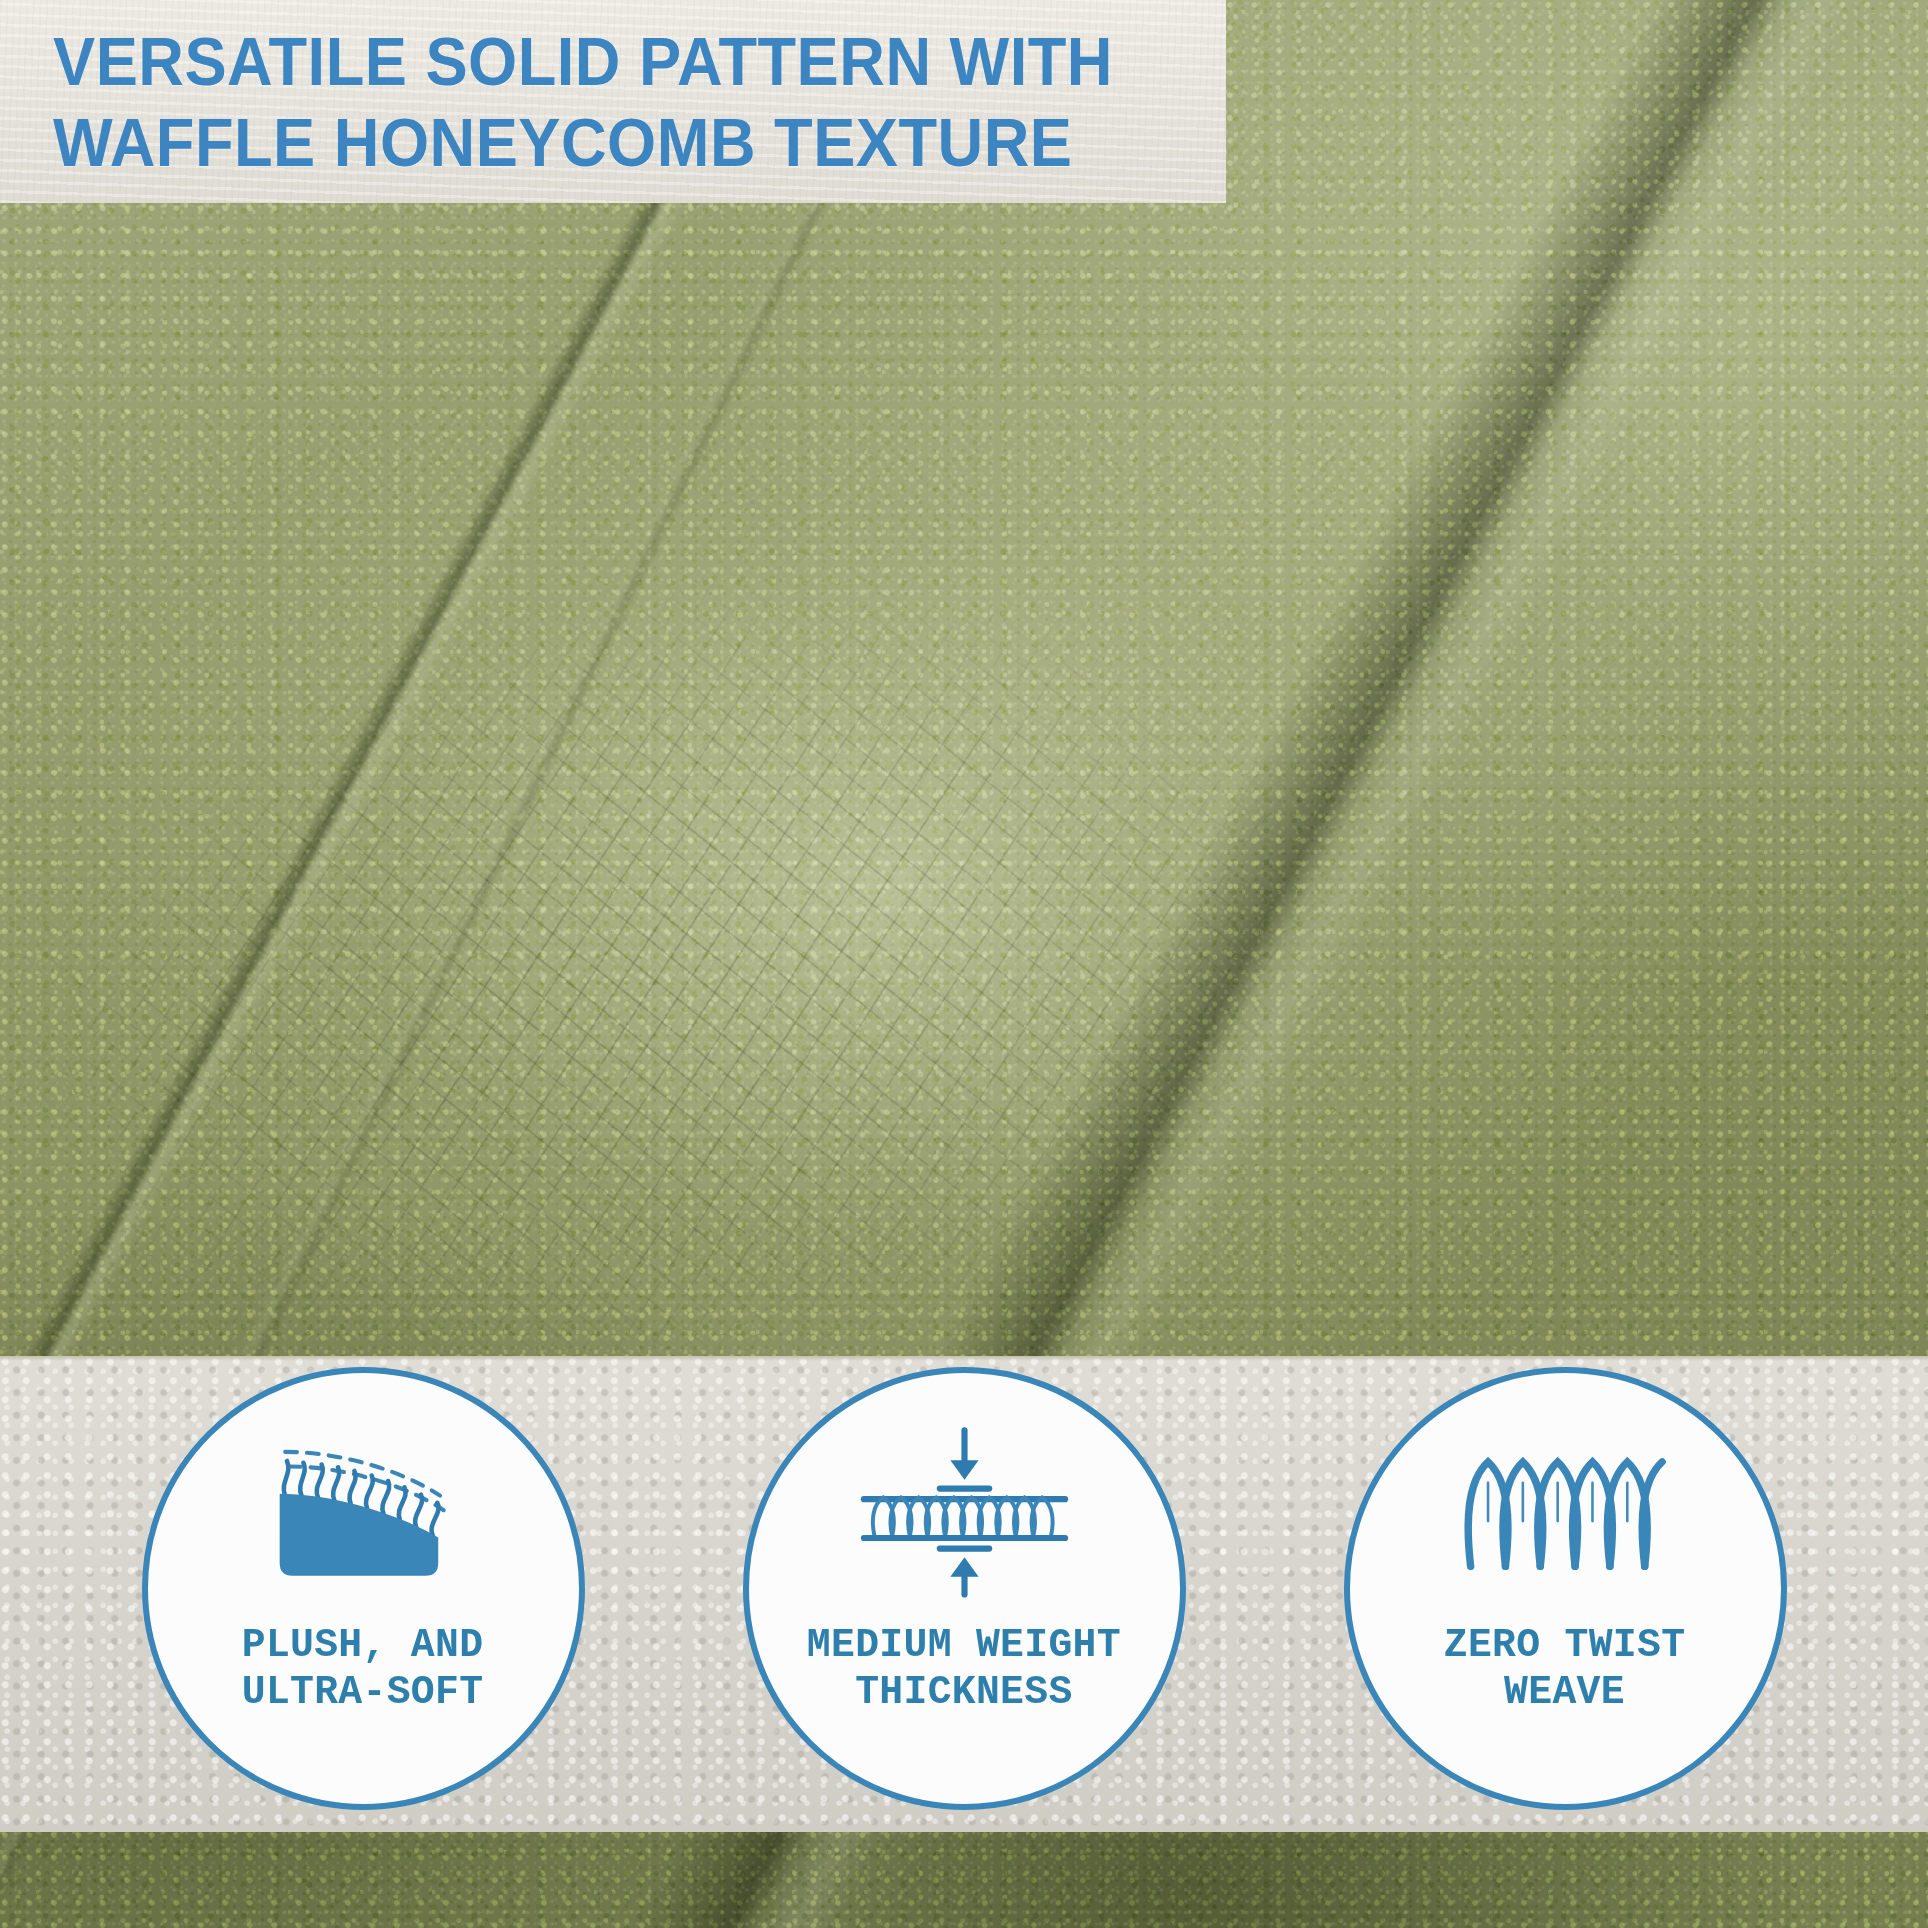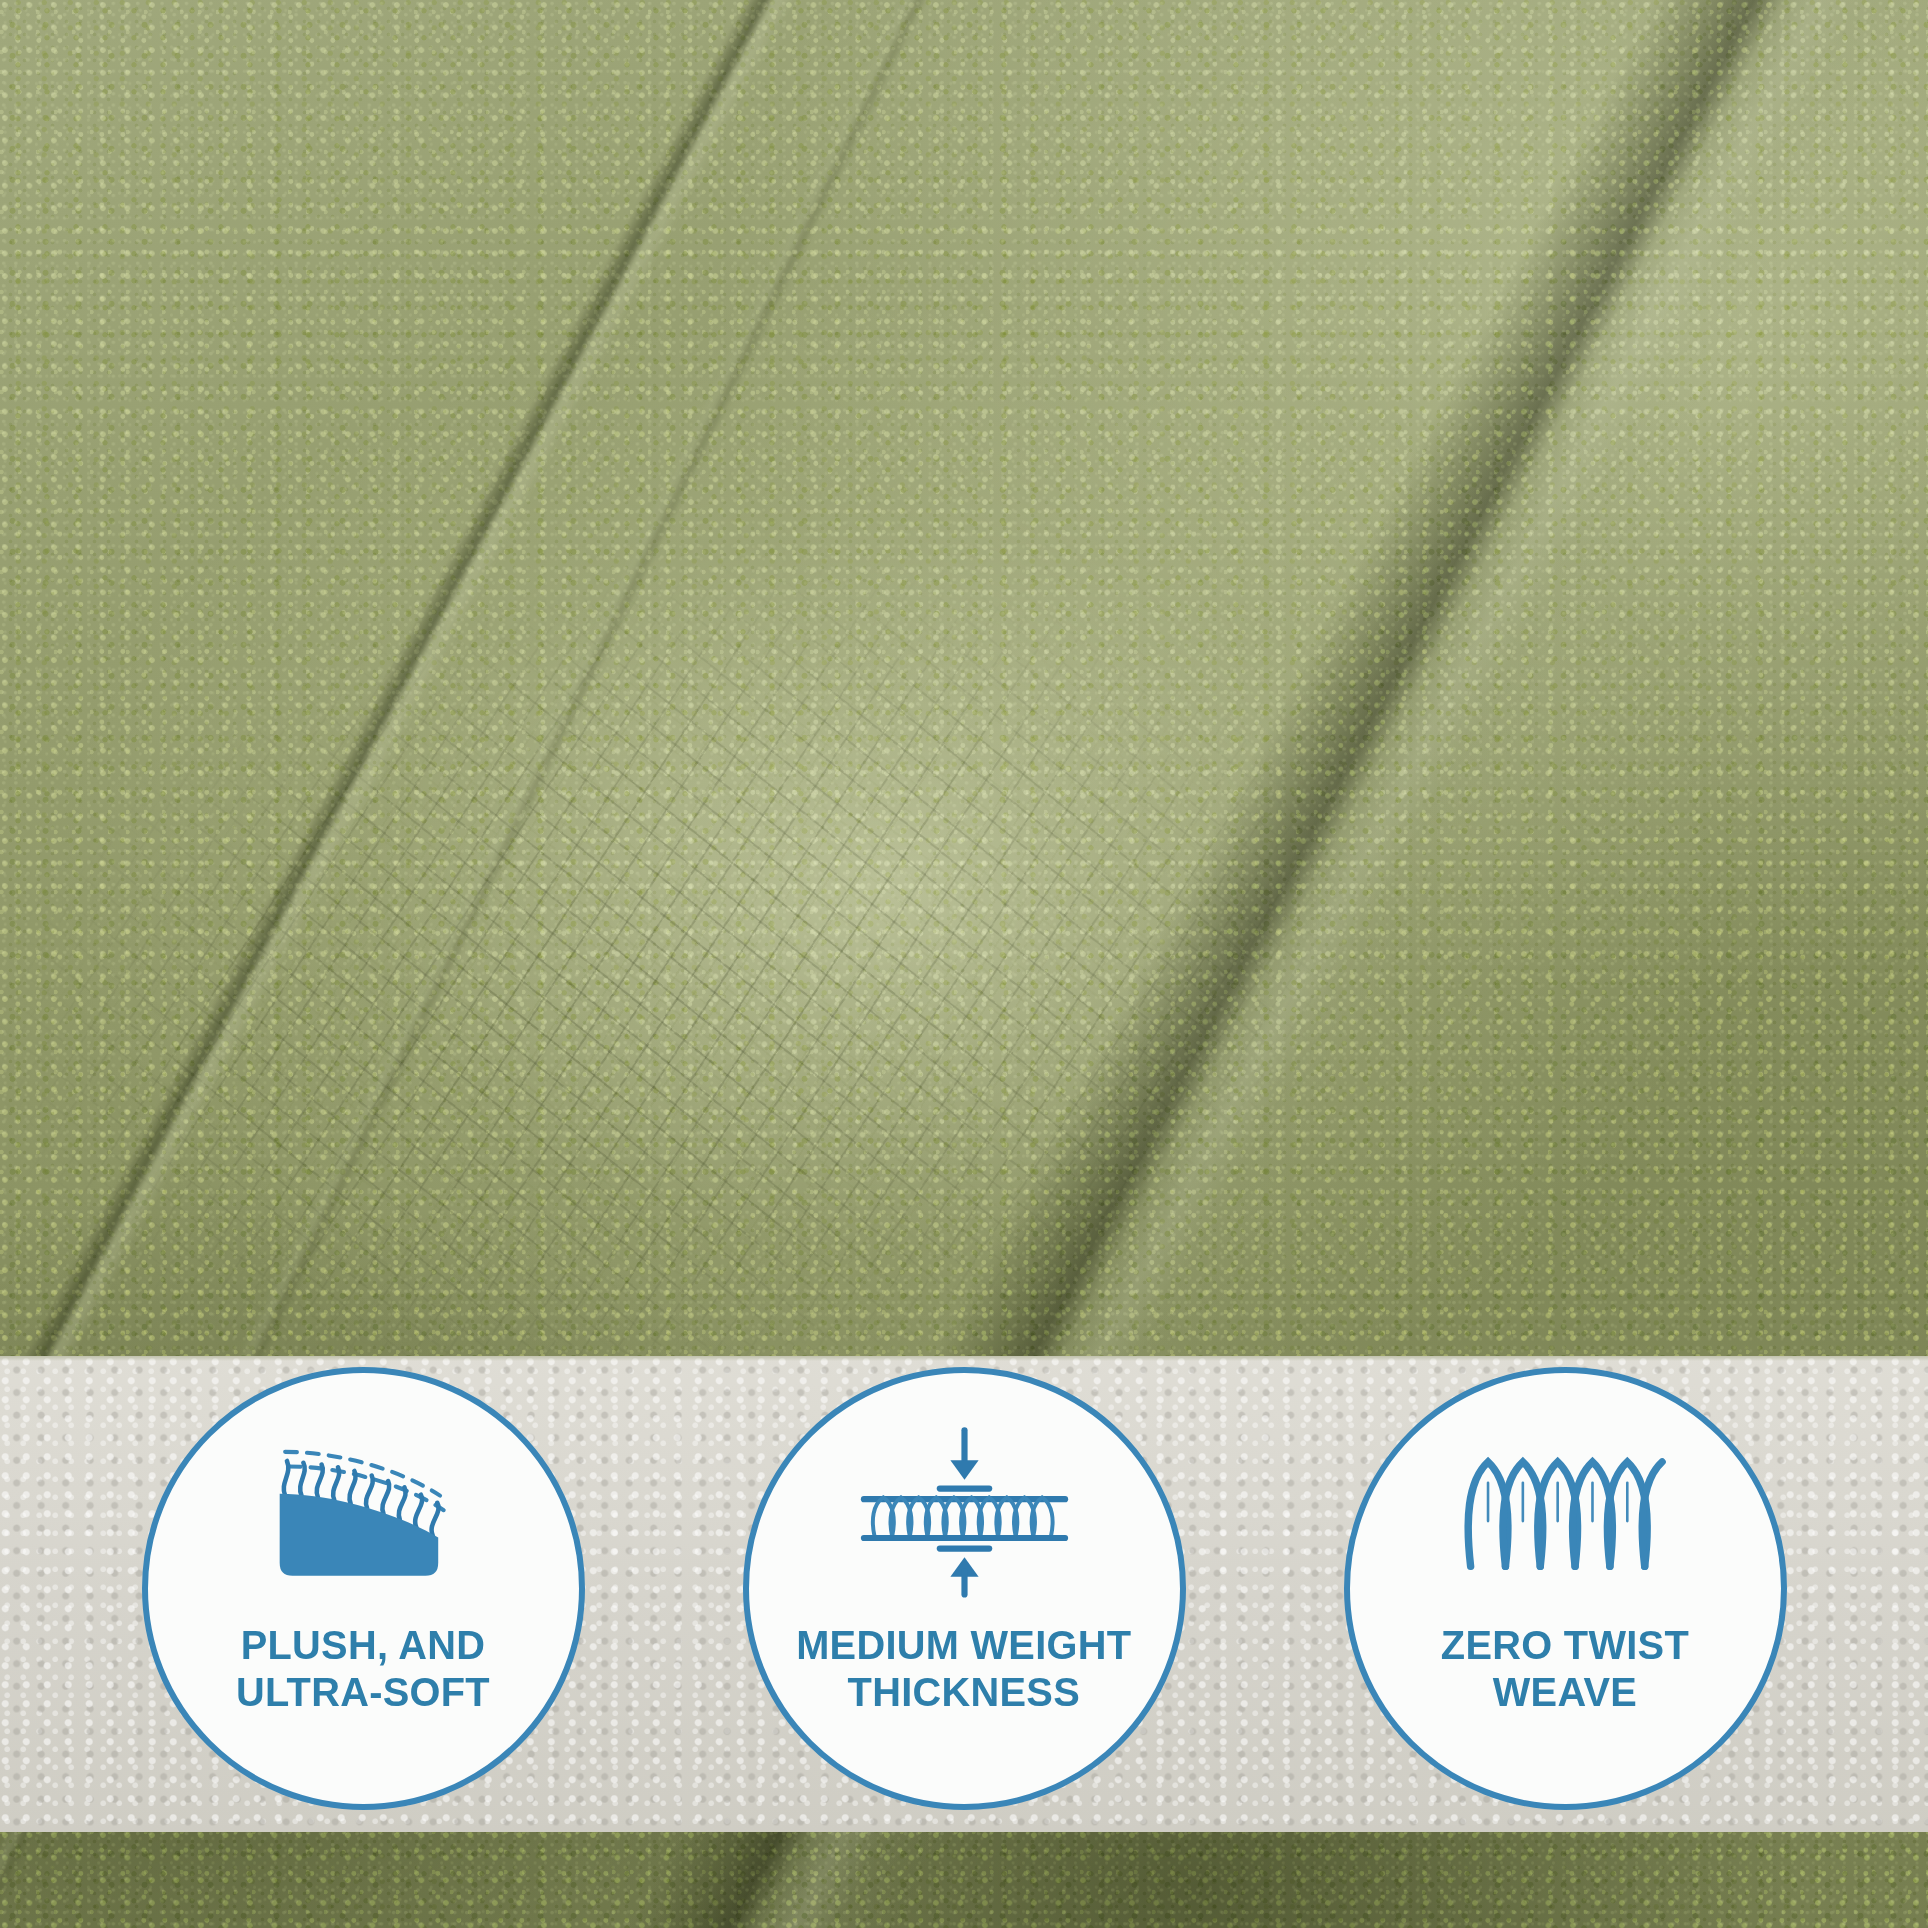--- a/index.html
+++ b/index.html
@@ -191,20 +191,21 @@
   }
 
   .badges {
     position: absolute;
     inset: 0;
     display: flex;
     justify-content: center;
     align-items: flex-start;
     gap: 158px;
     padding-top: 11.3px;
+    font-family: Liberation Mono, monospace;
   }
   .badge {
     position: relative;
     width: 443px;
     height: 443px;
     border-radius: 50%;
     background: #fbfcfb;
     border: 6.6px solid #3a86b8;
     box-sizing: border-box;
     display: flex;
@@ -239,20 +240,24 @@
 <body>
 
 <div id="stage">
 
   <div class="towel-photo">
     <div class="waffle-band"></div>
     <div class="hem-seam"></div>
     <div class="hem-seam-2"></div>
   </div>
 
+  <div class="headline-banner">
+    <div class="headline-line">VERSATILE SOLID PATTERN WITH</div>
+    <div class="headline-line">WAFFLE HONEYCOMB TEXTURE</div>
+  </div>
 
   <div class="feature-strip">
     <div class="strip-top-edge"></div>
 
     <div class="badges">
 
       <div class="badge">
         <div class="badge-icon">
           <svg viewBox="0 0 260 180" width="237" height="164" aria-hidden="true">
 

